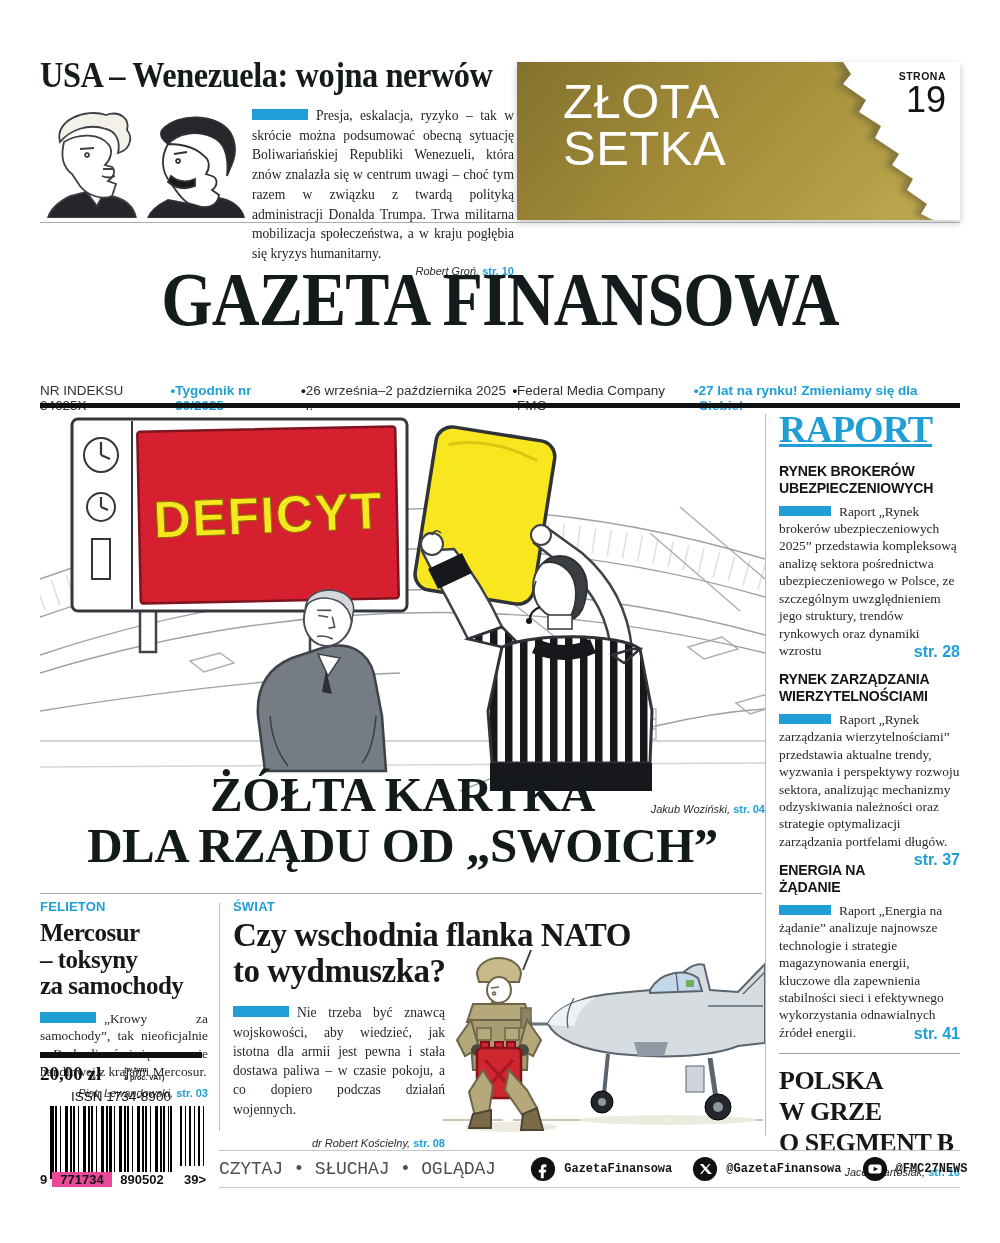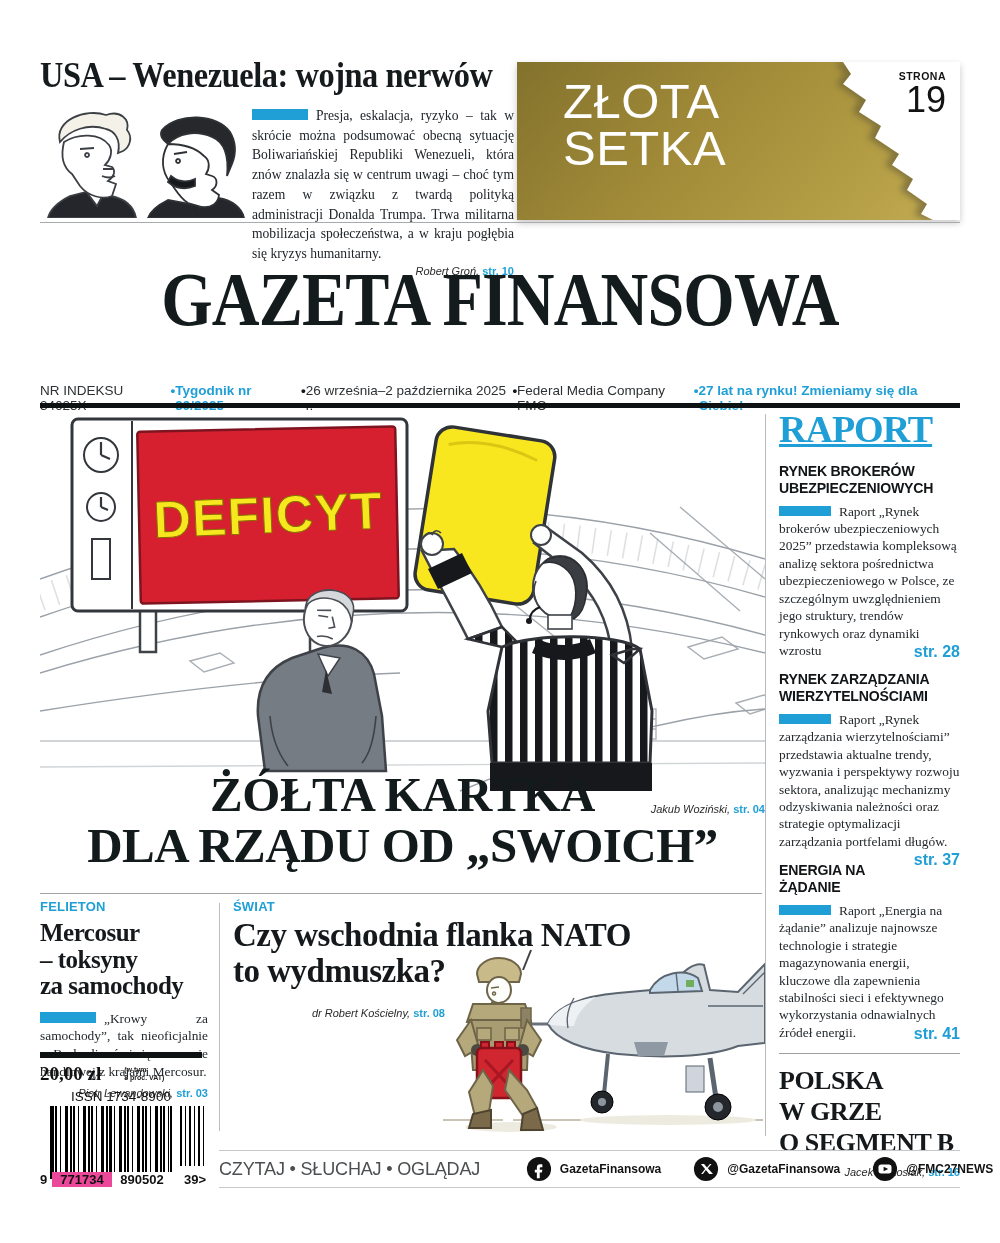--- a/index.html
+++ b/index.html
@@ -95,21 +95,21 @@
   .bc-guard { position:absolute; top:0; width:2px; height:73px; background:#000; }
   .bc-addon { position:absolute; left:140px; top:0; width:26px; height:60px;
               background:repeating-linear-gradient(90deg,#000 0 2px,#fff 2px 5px,#000 5px 6px,#fff 6px 9px); }
   .bc-digits { position:absolute; left:0; top:66px; width:168px; display:flex; font-size:13px; font-weight:700; color:#111; }
   .bc-digits .d0 { width:12px; } .bc-digits .d1 { width:60px; text-align:center; background:#ec4899; }
   .bc-digits .d2 { width:60px; text-align:center; background:#fff; } .bc-digits .d3 { width:34px; text-align:right; }
 
   
   .bottom-bar { position:absolute; left:219px; top:1150px; width:741px; height:38px;
                 border-top:1px solid #c7c8c9; border-bottom:1px solid #c7c8c9;
-                display:flex; align-items:center; gap:32px; font-family:Liberation Sans, sans-serif; }
+                display:flex; align-items:center; gap:20px; font-family:Liberation Mono, monospace; }
   .tagline { font-size:19px; color:#4c4f51; letter-spacing:-0.2px; transform:scaleX(.95); transform-origin:left center; white-space:nowrap; }
   .social { display:flex; align-items:center; gap:8px; }
   .social svg { width:26px; height:26px; }
   .social .handle { font-size:12px; font-weight:700; color:#131313; }
 </style>
 </head>
 <body>
 
 <div class="page">
 
@@ -334,20 +334,23 @@
       <span class="pref blue-txt" style="color: rgb(32, 159, 214);">str. 03</span>
     </div>
   </div>
 
   <div class="swiat">
     <div class="section-label blue-txt" style="color: rgb(32, 159, 214);">ŚWIAT</div>
     <h2>
       <div>Czy wschodnia flanka NATO</div>
       <div>to wydmuszka?</div>
     </h2>
+    <div class="sw-body">
+      <span class="kicker-bar" style="background: rgb(32, 159, 214);"></span><span>Nie trzeba być znawcą wojskowości, aby wiedzieć, jak istotna dla armii jest pewna i stała dostawa paliwa – w czasie pokoju, a co dopiero podczas działań wojennych.</span>
+    </div>
     <div class="byline">
       <span class="author">dr Robert Kościelny,</span>
       <span class="pref blue-txt" style="color: rgb(32, 159, 214);">str. 08</span>
     </div>
   </div>
 
   <svg class="soldier-jet" viewBox="0 0 322 188">
     <path d="M-10,174 L320,174" stroke="#c9c4b4" stroke-width="2" stroke-dasharray="70 10" fill="none"></path>
     <ellipse cx="225" cy="174" rx="88" ry="5" fill="#edebe0"></ellipse>
     <ellipse cx="68" cy="181" rx="46" ry="5" fill="#edebe0"></ellipse>

